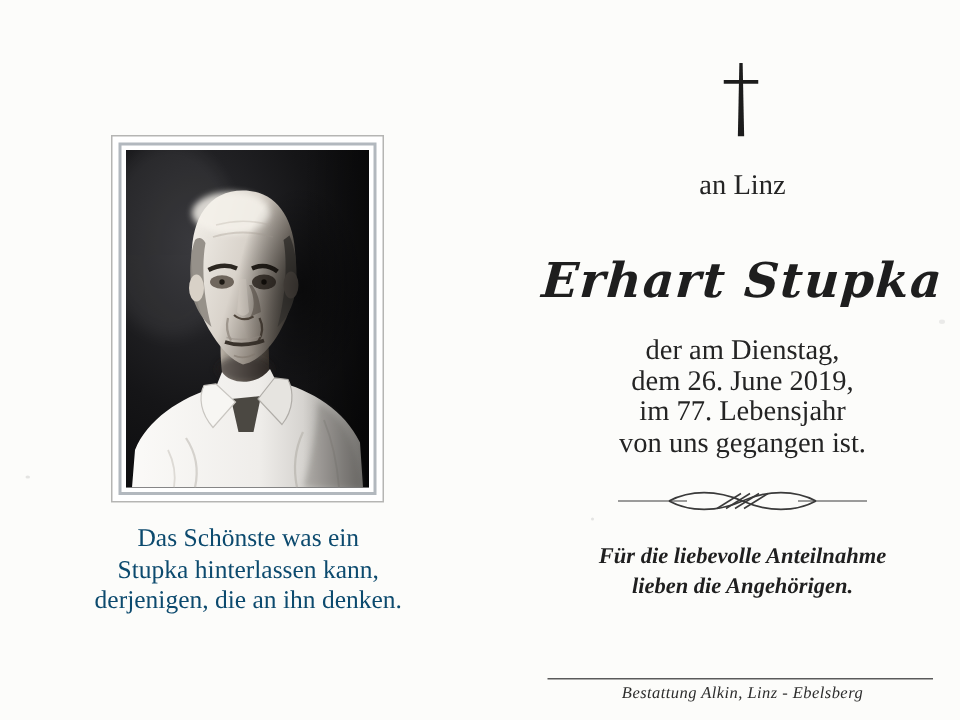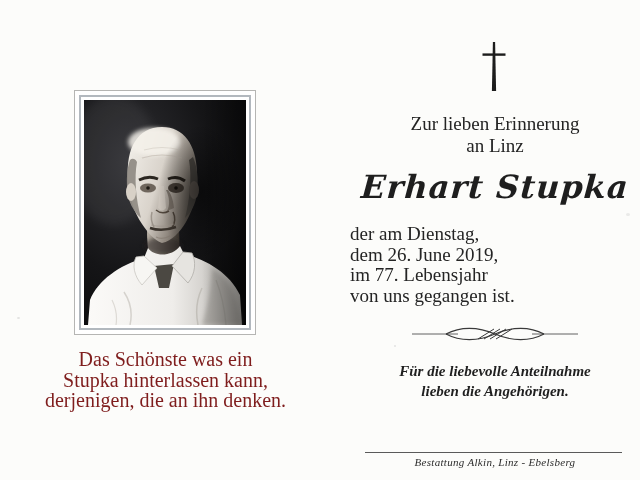--- a/index.html
+++ b/index.html
@@ -21,39 +21,39 @@
     border:2px solid #b2b8be;background:#ffffff;
   }
   .photo{
     position:absolute;left:3px;top:3px;right:3px;bottom:3px;
     background:#0d0d0e;overflow:hidden;
   }
   .photo svg{display:block;width:100%;height:100%;}
   
   .poem{
     position:absolute;left:18px;top:349px;width:295px;
-    text-align:center;font-size:20px;line-height:20.5px;color:#7f1d1d;
+    text-align:center;font-size:17px;line-height:20.5px;color:#0c4a6e;
   }
   
   .cross{position:absolute;left:482px;top:42px;width:24px;height:49px;}
   .intro{
     position:absolute;left:350px;top:113px;width:290px;
     text-align:center;font-size:19px;line-height:22px;color:#242424;
   }
   .deceased-name{
     position:absolute;left:350px;top:168px;width:290px;
     text-align:center;
     font-family:"DejaVu Serif", serif;
     font-style:italic;font-weight:bold;
     font-size:32px;letter-spacing:1px;color:#1e1e1e;
     transform:skewX(-4deg);
   }
   .death{
     position:absolute;left:350px;top:224px;width:290px;
-    font-size:19px;line-height:20.5px;color:#242424;
+    text-align:center;font-size:19px;line-height:20.5px;color:#242424;
   }
   .flourish{position:absolute;left:412px;top:325px;width:166px;height:18px;}
   .thanks{
     position:absolute;left:350px;top:361px;width:290px;
     text-align:center;font-weight:bold;font-size:15px;line-height:20px;color:#1f1f1f;font-style:italic;
   }
   .footer-rule{
     position:absolute;left:365px;top:452px;width:257px;height:1px;
     background:#5a5a5a;
   }
@@ -178,21 +178,20 @@
     <div>Stupka hinterlassen kann,</div>
     <div>derjenigen, die an ihn denken.</div>
   </div>
 
   <svg class="cross" viewBox="0 0 24 49">
     <polygon points="10.9,0 13.1,0 14.1,49 9.9,49" fill="#1c1c1c"></polygon>
     <polygon points="0.5,11.4 23.5,11.4 23.5,13.8 0.5,13.8" fill="#1c1c1c"></polygon>
   </svg>
 
   <div class="intro">
-    <div>Zur lieben Erinnerung</div>
     <div>an Linz</div>
   </div>
 
   <div class="deceased-name">Erhart Stupka</div>
 
   <div class="death">
     <div>der am Dienstag,</div>
     <div>dem 26. June 2019,</div>
     <div>im 77. Lebensjahr</div>
     <div>von uns gegangen ist.</div>

